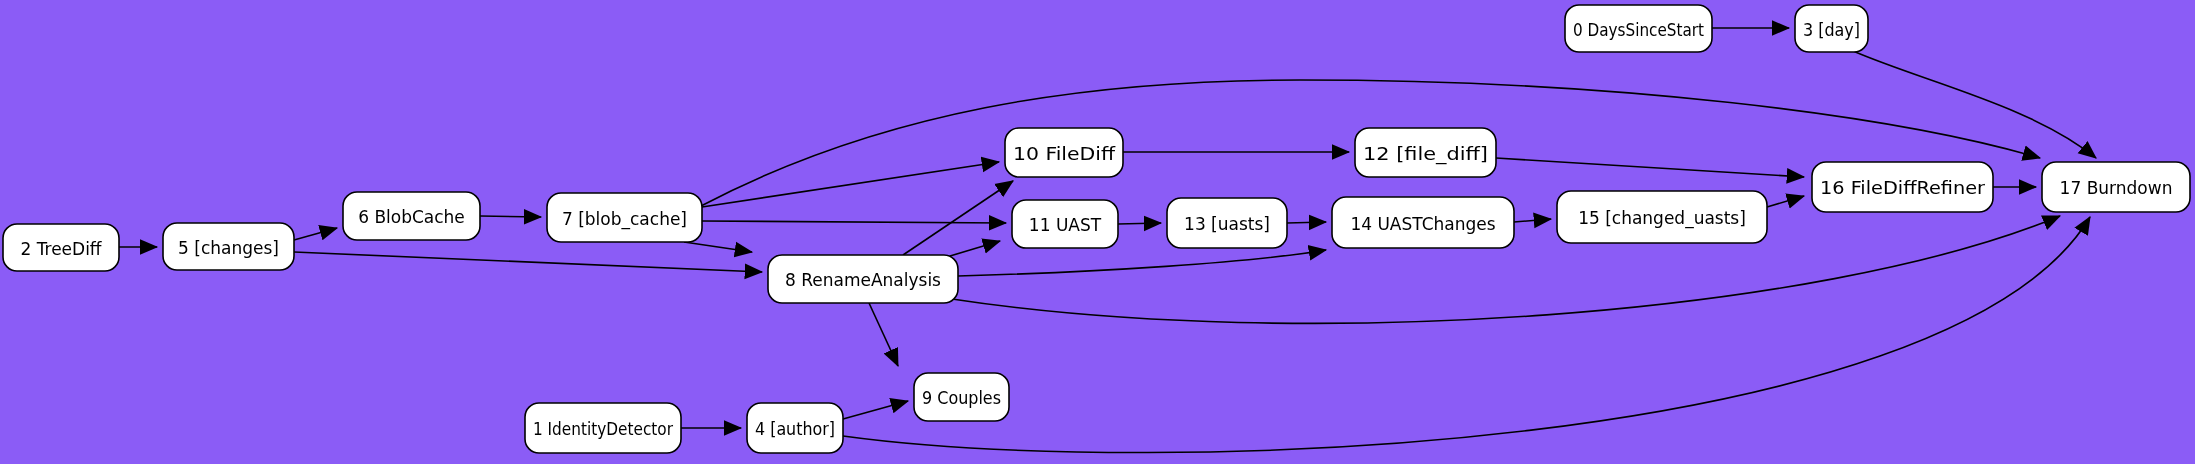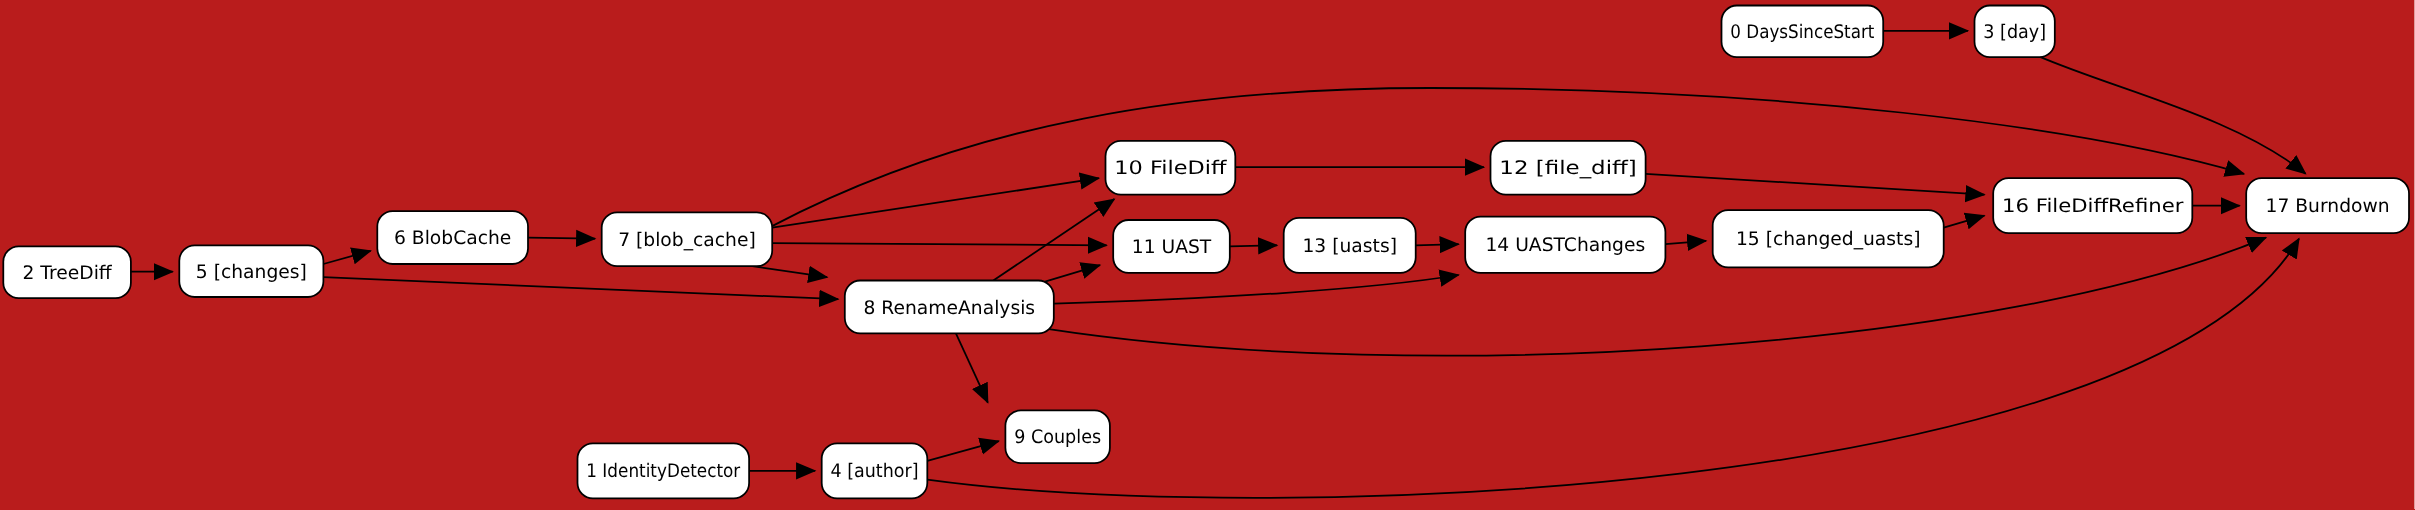--- a/index.html
+++ b/index.html
@@ -1,16 +1,16 @@
 <!DOCTYPE html>
 <html><head>
 <meta charset="utf-8">
 <style>
   html, body { margin: 0; padding: 0; background: #ffffff; }
-  .canvas { width: 2195px; height: 464px; position: relative; background: #b91c1c; }
+  .canvas { width: 2195px; height: 464px; position: relative; background: #8b5cf6; }
   svg { display: block; font-family: "DejaVu Sans", "Liberation Sans", sans-serif; }
   .edge { fill: none; stroke: #000000; stroke-width: 1.6px; }
   .node-box { fill: #ffffff; stroke: #000000; stroke-width: 1.6px; }
   .node-label { fill: #000000; text-anchor: middle; dominant-baseline: central; }
 </style>
 </head>
 <body>
 
 <div class="canvas">
   <svg width="2195" height="464" viewBox="0 0 2195 464" xmlns="http://www.w3.org/2000/svg">

